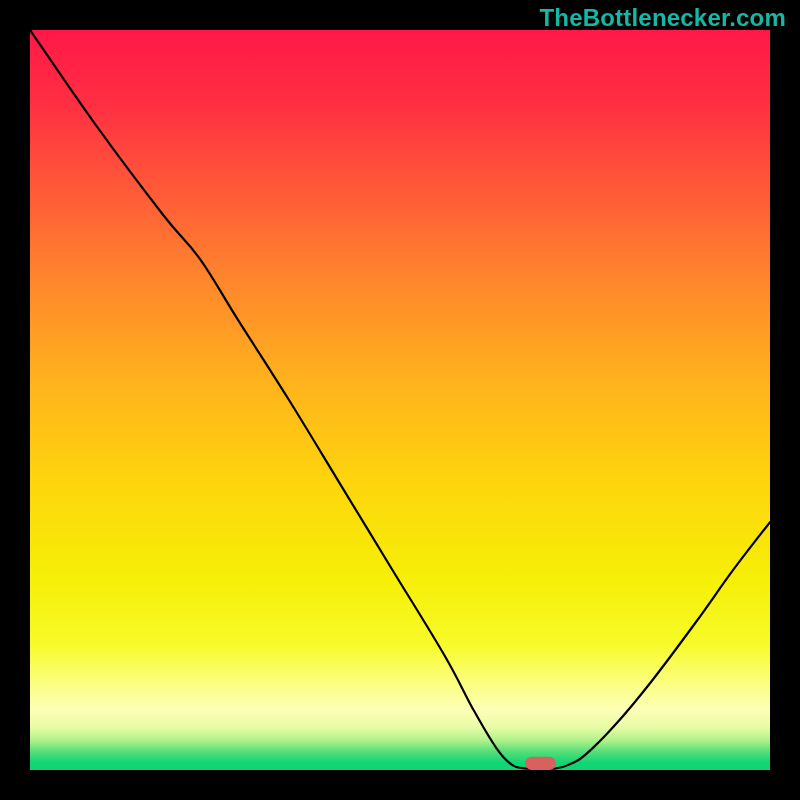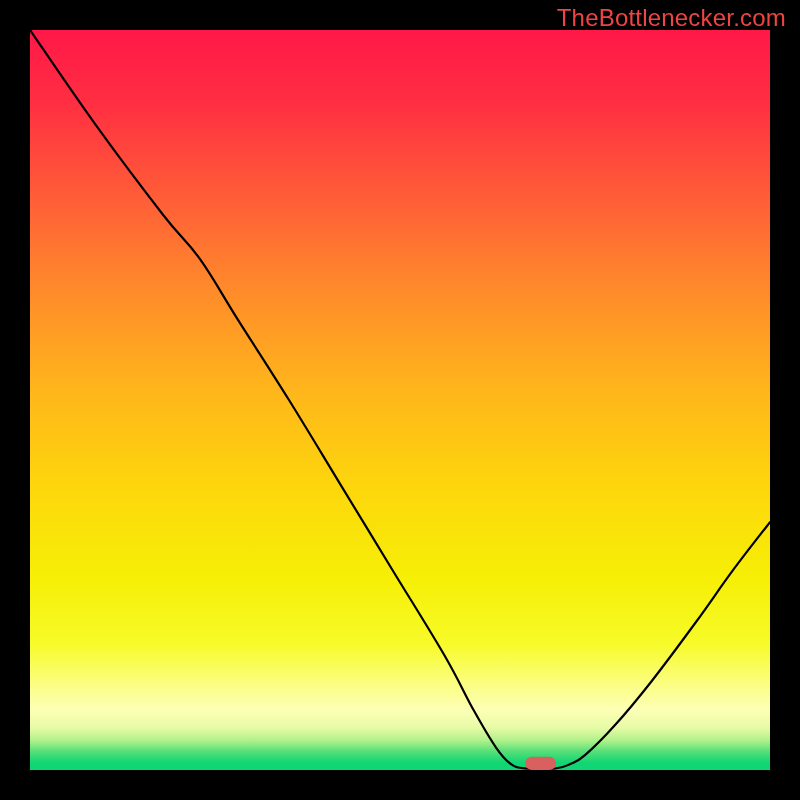--- a/index.html
+++ b/index.html
@@ -14,23 +14,23 @@
   .frame {
     position: relative;
     width: 800px;
     height: 800px;
     background: #000;
   }
   .watermark {
     position: absolute;
     top: 4px;
     right: 14px;
-    color: #ef4444;
+    color: #14b8a6;
     font-size: 24px;
-    font-weight: 400;
+    font-weight: 700;
     letter-spacing: 0.2px;
     z-index: 5;
   }
   .plot {
     position: absolute;
     left: 30px;
     top: 30px;
     width: 740px;
     height: 740px;
     overflow: hidden;

